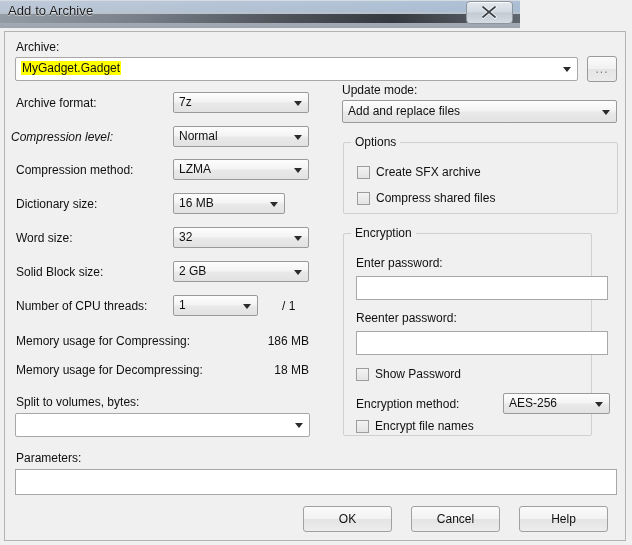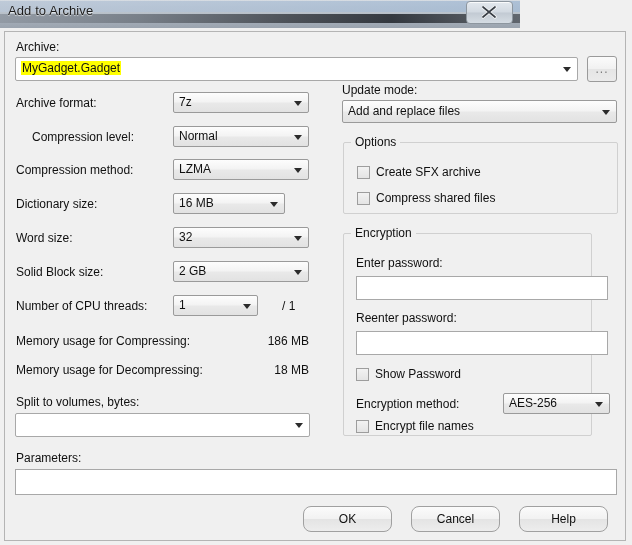--- a/index.html
+++ b/index.html
@@ -154,21 +154,21 @@
     position: absolute; left: 19px; top: 0px;
     font-size: 12px; color: #101010;
     white-space: nowrap;
   }
 
   
   .btn {
     position: absolute;
     width: 89px; height: 26px;
     border: 1px solid #a0a0a0;
-    border-radius: 8px;
+    border-radius: 3px;
     background: linear-gradient(to bottom,#fbfbfb 0%,#f2f2f2 48%,#e4e4e4 52%,#ededed 100%);
     box-sizing: border-box;
   }
   .btn .btext {
     position: absolute; left: 0; right: 0; top: 5px;
     text-align: center; font-size: 12px; color: #101010;
   }
 </style>
 </head>
 <body>
@@ -203,21 +203,21 @@
     <div id="browse-button" style="left:582px; top:24px;">
       <div class="dots">...</div>
     </div>
 
     <div class="lbl" style="left:11px; top:64px;">Archive format:</div>
     <div class="combo" style="left:168px; top:60px; width:136px;">
       <div class="ctext">7z</div>
       <div class="arrow"></div>
     </div>
 
-    <div class="lbl" style="left:27px; top:98px;">Compression level:</div>
+    <div class="lbl" style="left:6px; top:98px;font-style:italic;">Compression level:</div>
     <div class="combo" style="left:168px; top:94px; width:136px;">
       <div class="ctext">Normal</div>
       <div class="arrow"></div>
     </div>
 
     <div class="lbl" style="left:11px; top:131px;">Compression method:</div>
     <div class="combo" style="left:168px; top:127px; width:136px;">
       <div class="ctext">LZMA</div>
       <div class="arrow"></div>
     </div>

